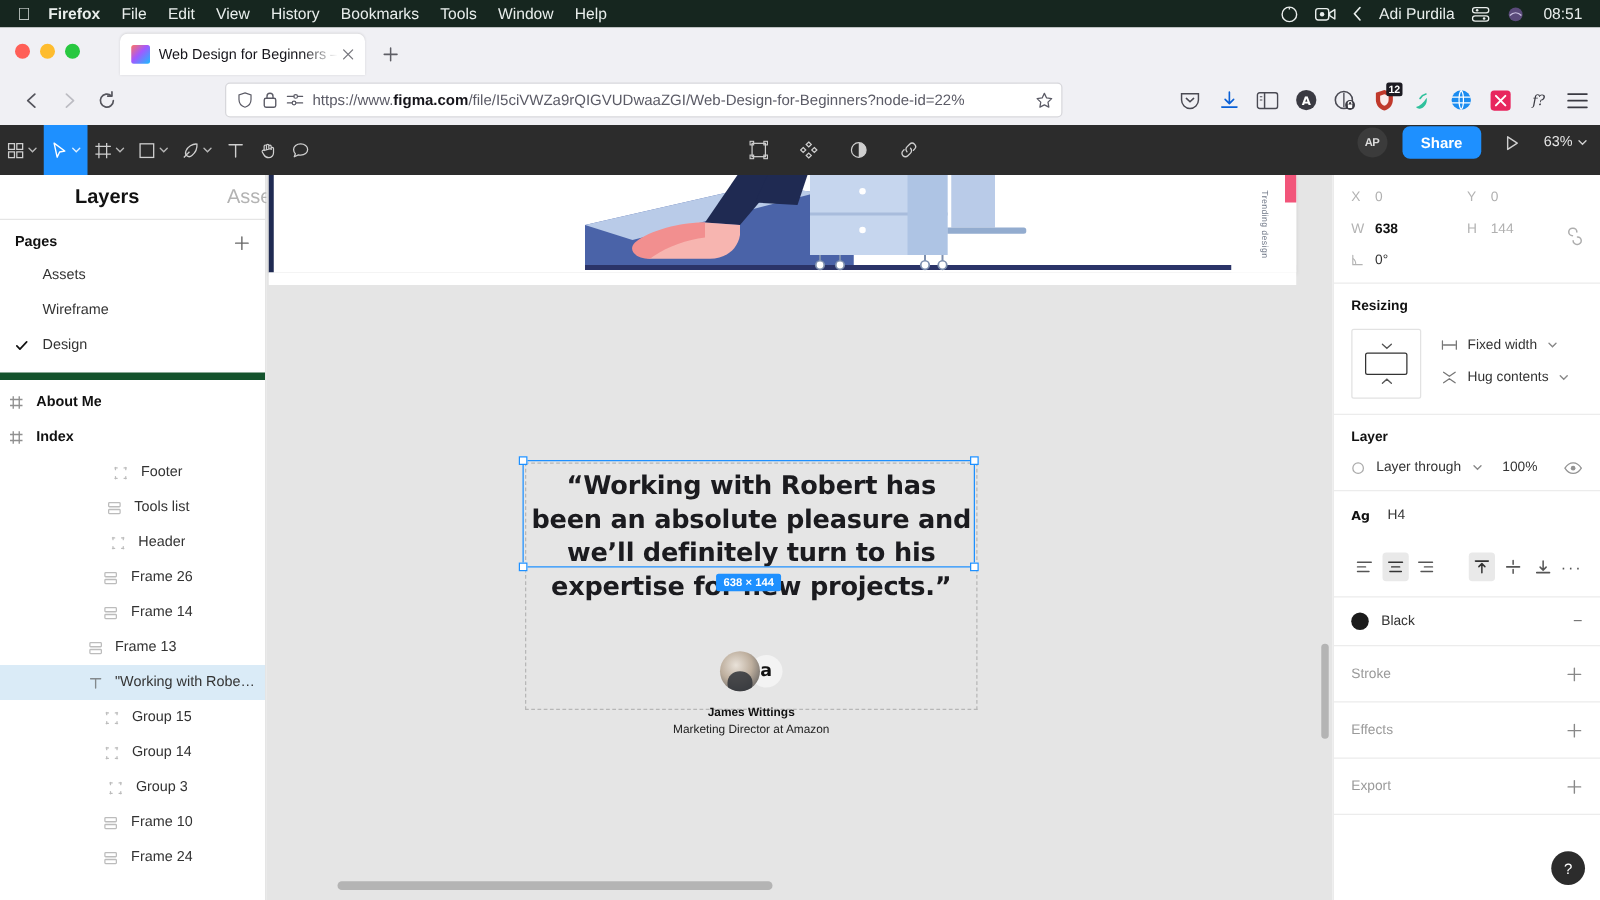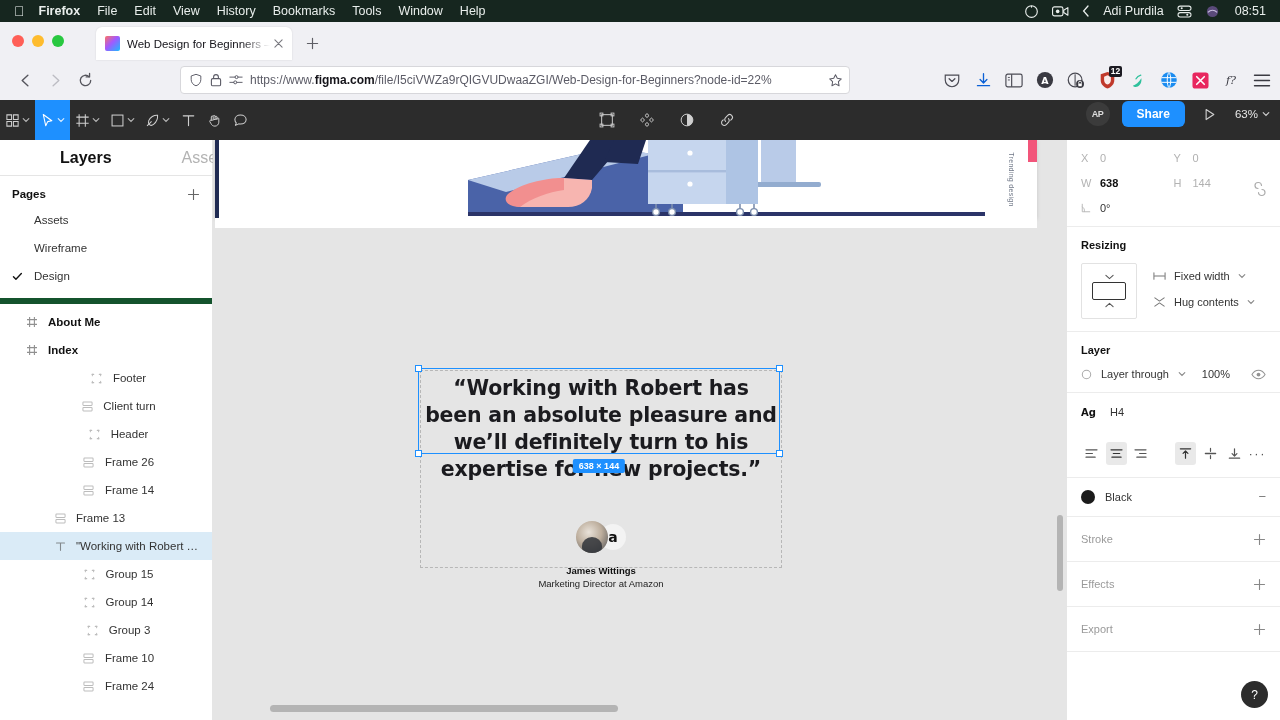--- a/index.html
+++ b/index.html
@@ -138,23 +138,23 @@
   .pagerow .lbl { padding-left: 6px; }
   .layerlist { padding-top: 4px; }
   .layerrow { height: 28px; display: flex; align-items: center; font-size: 11.5px;
     color: #333; padding-right: 8px; }
   .layerrow.sel { background: #daebf7; }
   .layerrow .licon { width: 18px; flex: none; display: flex;
     align-items: center; justify-content: center; opacity: .65; }
   .layerrow .ltext { padding-left: 7px; white-space: nowrap;
     overflow: hidden; text-overflow: ellipsis; }
   .layerrow.bold .ltext { font-weight: 700; color: #111; }
-  .ind0 { padding-left: 23px; }
+  .ind0 { padding-left: 4px; }
   .ind1 { padding-left: 30px; justify-content: center; }
-  .ind2 { padding-left: 51px; }
+  .ind2 { padding-left: 67px; }
 
   
   .canvas {
     position: absolute; top: 140px; left: 213px;
     width: 853px; height: 580px; background: #e5e5e5; overflow: hidden;
   }
   .artboard-top {
     position: absolute; left: 2px; top: 0; width: 822px; height: 78px;
     background: #fff; box-shadow: 0 1px 4px rgba(0,0,0,.13);
   }
@@ -651,21 +651,21 @@
         </span>
         <span class="ltext">Footer</span>
       </div>
       <div class="layerrow ind1">
         <span class="licon">
           <svg width="11" height="11" viewBox="0 0 12 12">
               <rect x="1" y="1.2" width="10" height="3.6" rx=".7" fill="none" stroke="#999" stroke-width="1.1"></rect>
               <rect x="1" y="7.2" width="10" height="3.6" rx=".7" fill="none" stroke="#999" stroke-width="1.1"></rect>
             </svg>
         </span>
-        <span class="ltext">Client turn</span>
+        <span class="ltext">Tools list</span>
       </div>
       <div class="layerrow ind1">
         <span class="licon">
           <svg width="11" height="11" viewBox="0 0 12 12">
               <g stroke="#999" stroke-width="1.1" stroke-linecap="round">
                 <path d="M1 1.5h2M9 1.5h2M1 10.5h2M9 10.5h2M1.5 1v2M1.5 9v2M10.5 1v2M10.5 9v2"></path>
               </g>
             </svg>
         </span>
         <span class="ltext">Header</span>

